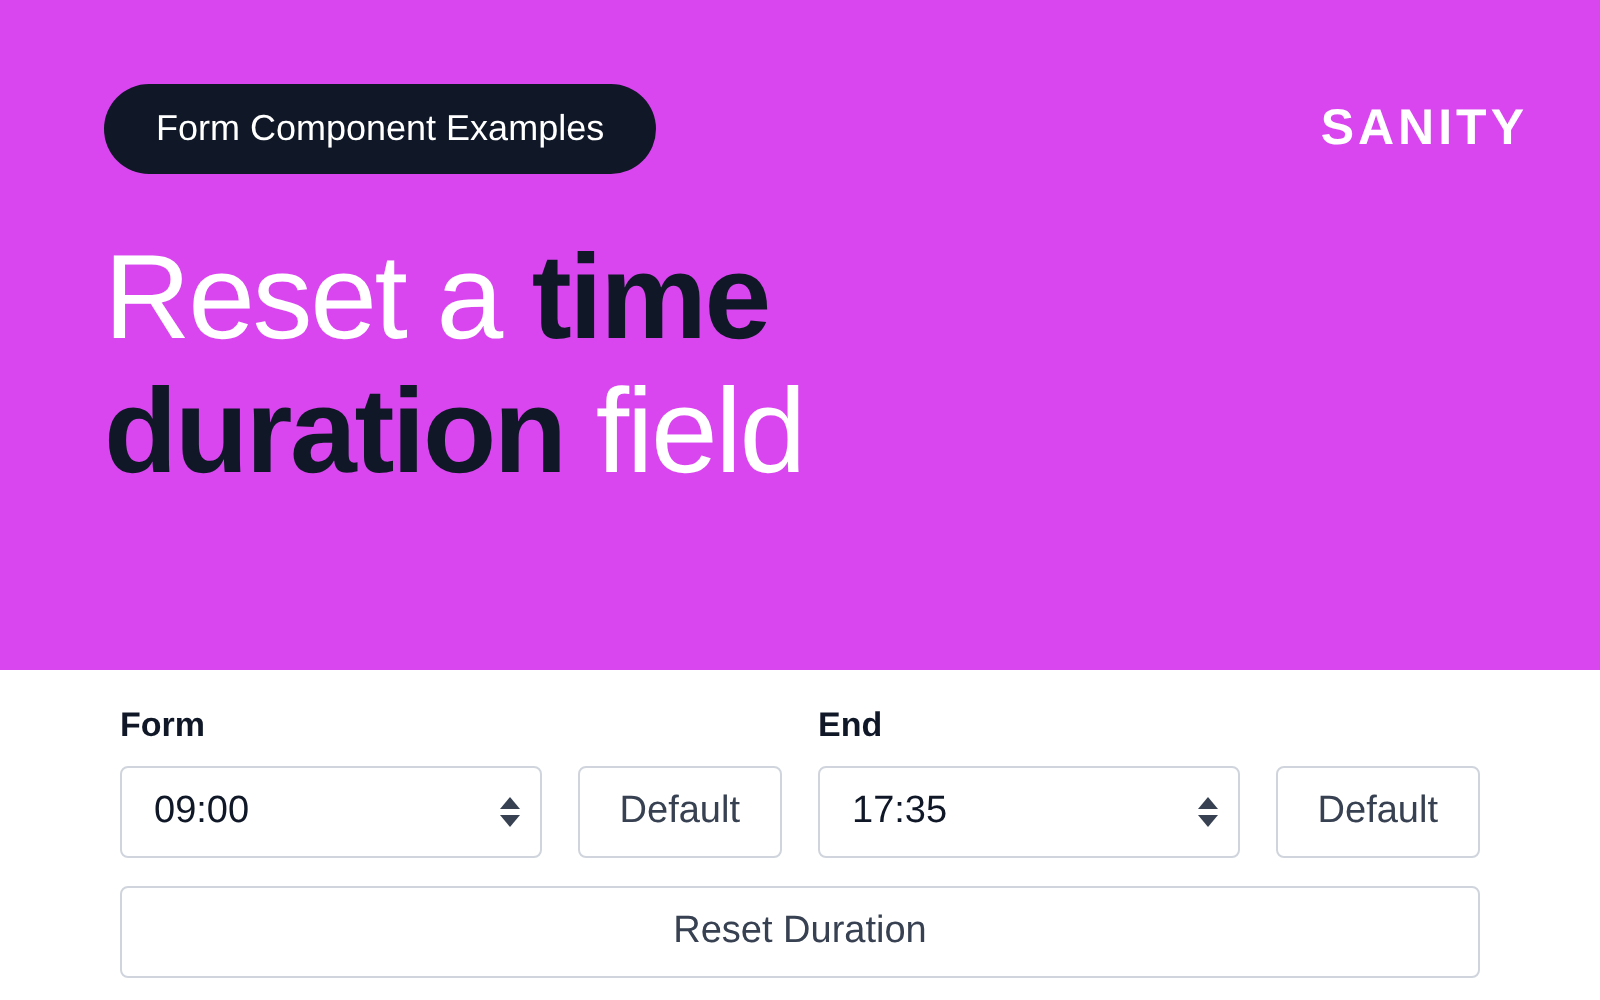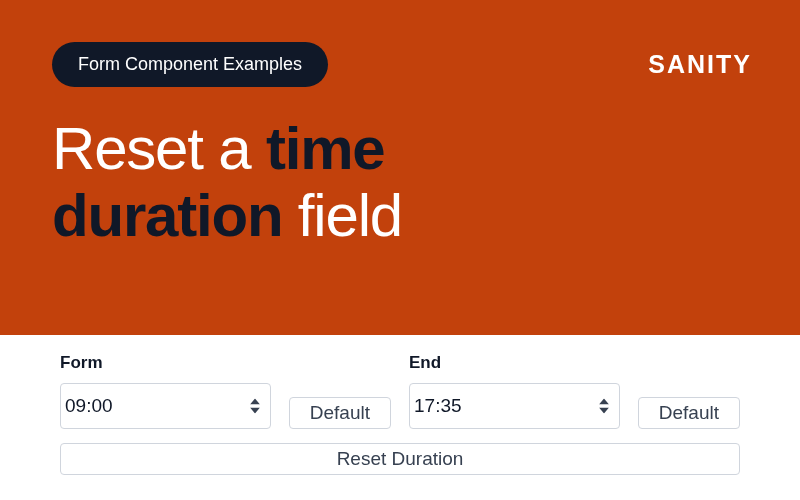--- a/index.html
+++ b/index.html
@@ -4,21 +4,21 @@
 <style>
   * { margin: 0; padding: 0; box-sizing: border-box; }
   body {
     font-family: -apple-system, BlinkMacSystemFont, "Segoe UI", Helvetica, Arial, sans-serif;
     width: 800px;
     height: 500px;
     overflow: hidden;
     background: #fff;
   }
   .hero {
-    background: #c2410c;
+    background: #d946ef;
     padding: 42px 52px 60px 52px;
     position: relative;
     height: 335px;
   }
   .pill {
     display: inline-block;
     background: #101828;
     color: #fff;
     font-size: 18px;
     font-weight: 500;
@@ -30,21 +30,21 @@
     font-size: 60px;
     font-weight: 400;
     line-height: 1.12;
     letter-spacing: -1.2px;
   }
   .headline .w-white { color: #fff; }
   .headline .w-dark { color: #101828; font-weight: bold; }
   .brand {
     position: absolute;
     top: 50px;
-    right: 48px;
+    right: 36px;
     display: flex;
     align-items: flex-start;
     gap: 2px;
   }
   .brand-text {
     color: #fff;
     font-size: 25px;
     font-weight: 800;
     letter-spacing: 2px;
   }
@@ -70,39 +70,39 @@
     margin-bottom: 10px;
   }
   .input {
     position: relative;
     border: 1px solid #d0d5dd;
     border-radius: 4px;
     background: #fff;
     height: 46px;
     display: flex;
     align-items: center;
-    padding: 0 40px 0 4px;
+    padding: 0 40px 0 16px;
     font-size: 19px;
     color: #101828;
   }
   .spinner {
     position: absolute;
     right: 10px;
     top: 50%;
     transform: translateY(-50%);
     display: flex;
     flex-direction: column;
     gap: 3px;
   }
   .spinner svg { display: block; }
   .btn {
     border: 1px solid #d0d5dd;
     border-radius: 4px;
     background: #fff;
-    height: 32px;
+    height: 46px;
     padding: 0 20px;
     font-size: 19px;
     color: #374151;
     display: flex;
     align-items: center;
     justify-content: center;
     cursor: pointer;
   }
   .reset-row { margin-top: 14px; }
   .btn-wide { width: 100%; }

